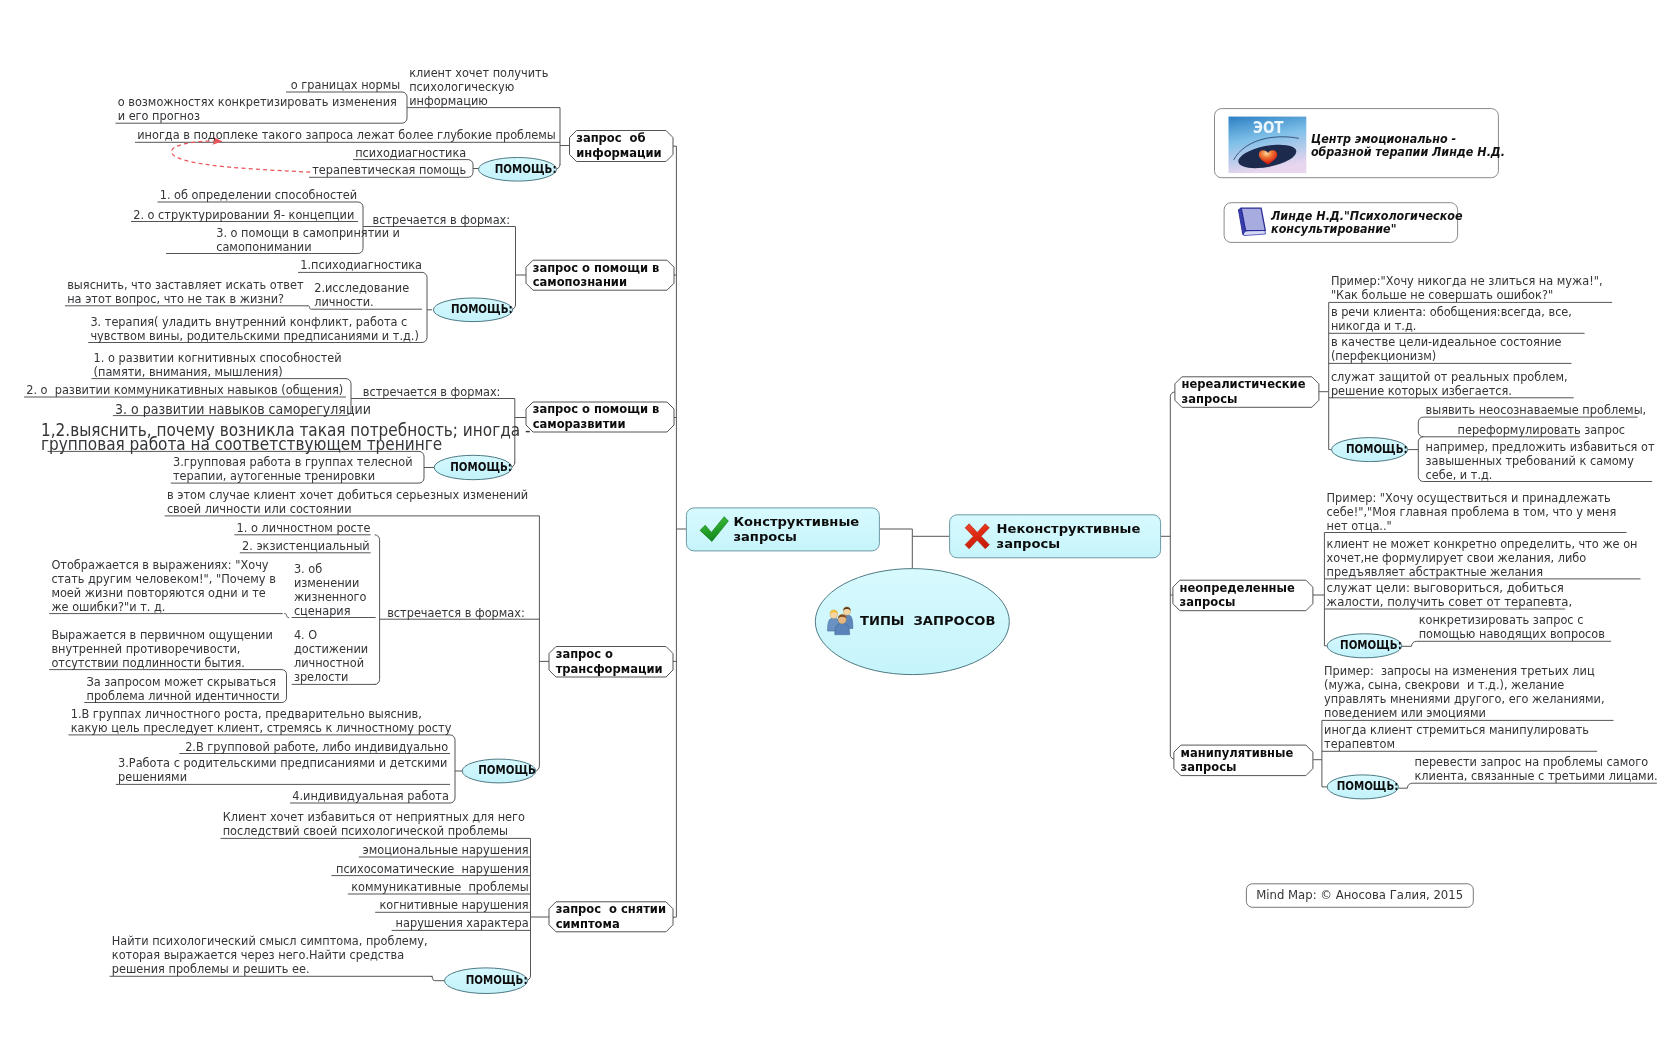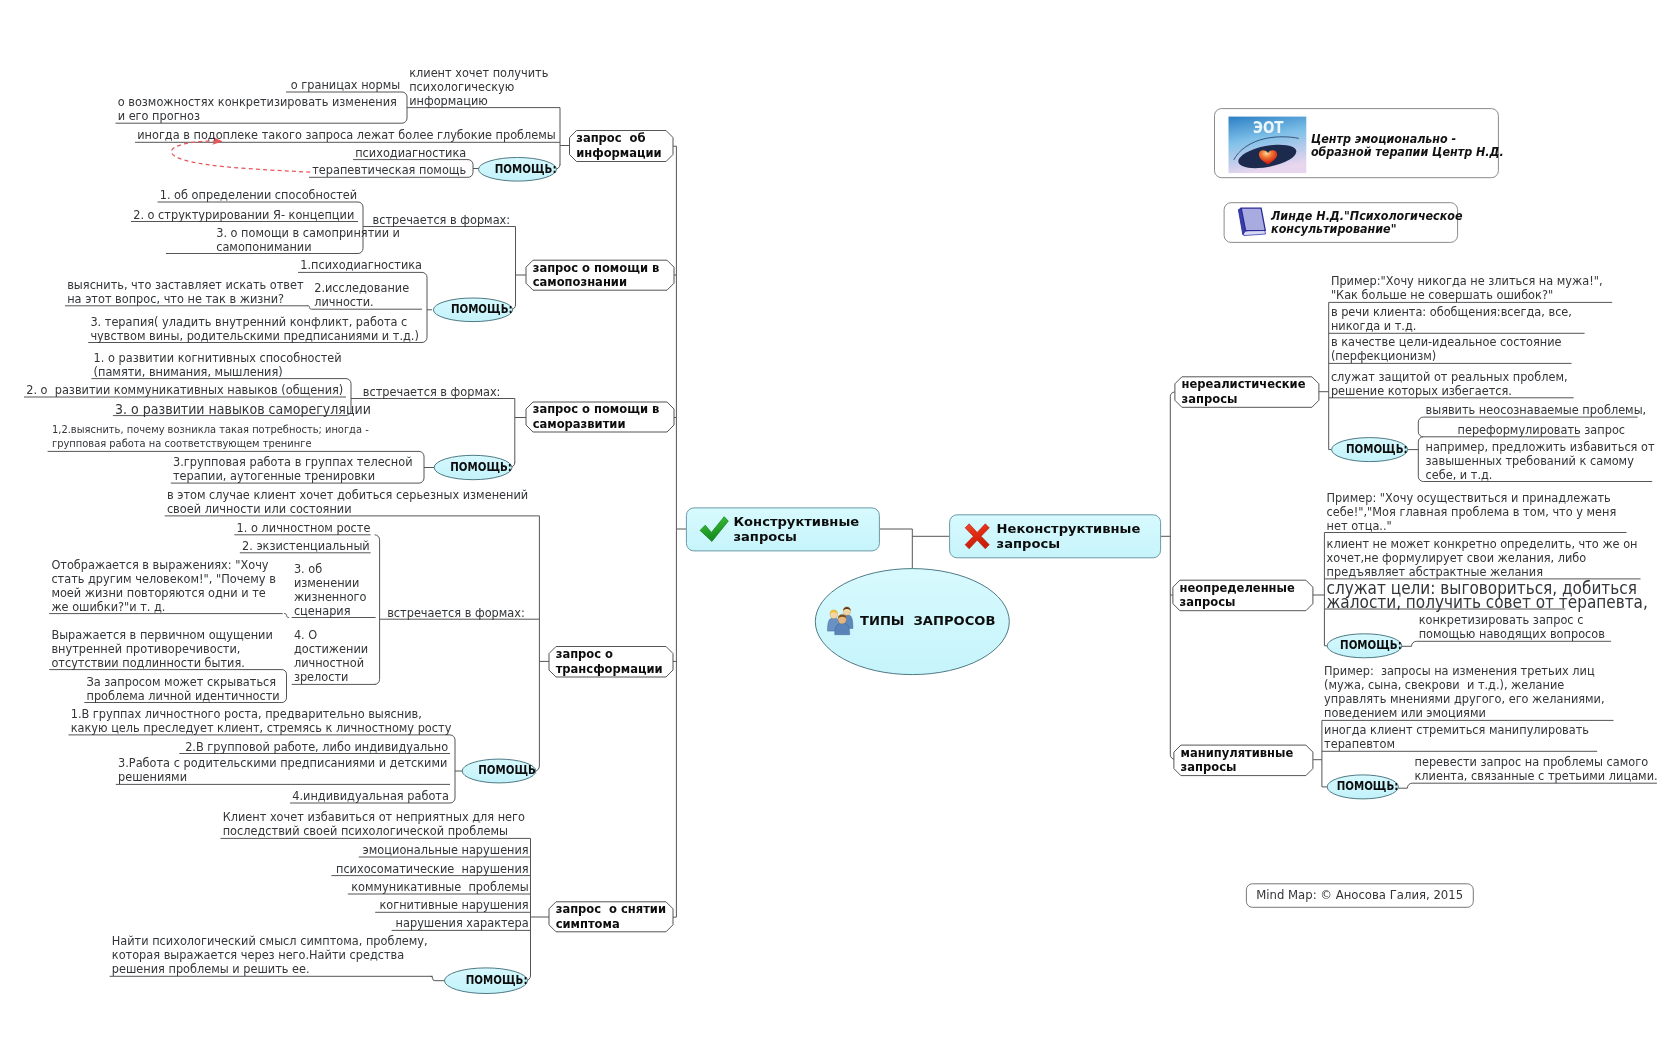--- a/index.html
+++ b/index.html
@@ -253,21 +253,21 @@
 на этот вопрос, что не так в жизни?</div>
       <div class="leaf" style="left: 90.4px; width: 329.8px; top: 314.54px; font-size: 12.6px; line-height: 14px;">3. терапия( уладить внутренний конфликт, работа с
 чувством вины, родительскими предписаниями и т.д.)</div>
       <div class="hlabel" style="left: 433.4px; width: 79.2px; top: 302.2px;">ПОМОЩЬ:</div>
       <div class="bnode" style="left: 532.7px; top: 402.3px; width: 138px;"><div>запрос о помощи в</div><div>саморазвитии</div></div>
       <div class="leaf" style="left: 93.6px; width: 250.6px; top: 350.64px; font-size: 12.6px; line-height: 14px;">1. о развитии когнитивных способностей
 (памяти, внимания, мышления)</div>
       <div class="leaf" style="left: 26.2px; width: 318px; top: 383.04px; font-size: 12.6px; line-height: 14px;">2. о  развитии коммуникативных навыков (общения)</div>
       <div class="leaf r" style="left: 115.1px; width: 229.1px; top: 401.64px; font-size: 14px; line-height: 14px;">3. о развитии навыков саморегуляции</div>
       <div class="leaf" style="left: 362.8px; top: 385.14px; line-height: 14px;">встречается в формах:</div>
-      <div class="leaf" style="left: 52px; width: 367.4px; top: 423.44px; font-size: 11px; line-height: 14px;">1,2.выяснить, почему возникла такая потребность; иногда -
+      <div class="leaf" style="left: 41px; width: 367.4px; top: 423.44px; font-size: 17px; line-height: 14px;">1,2.выяснить, почему возникла такая потребность; иногда -
 групповая работа на соответствующем тренинге</div>
       <div class="leaf" style="left: 173px; width: 244.2px; top: 455.14px; font-size: 12.6px; line-height: 14px;">3.групповая работа в группах телесной
 терапии, аутогенные тренировки</div>
       <div class="hlabel" style="left: 434.2px; width: 77.8px; top: 459.9px;">ПОМОЩЬ:</div>
       <div class="bnode" style="left: 555.7px; top: 647.05px; width: 114px;"><div>запрос о</div><div>трансформации</div></div>
       <div class="leaf" style="left: 166.9px; width: 370.7px; top: 487.94px; font-size: 12.6px; line-height: 14px;">в этом случае клиент хочет добиться серьезных изменений
 своей личности или состоянии</div>
       <div class="leaf r" style="left: 236.6px; width: 132.2px; top: 520.84px; font-size: 12.6px; line-height: 14px;">1. о личностном росте</div>
       <div class="leaf r" style="left: 242px; width: 126.8px; top: 538.84px; font-size: 12.6px; line-height: 14px;">2. экзистенциальный</div>
       <div class="leaf" style="left: 293.9px; width: 79.9px; top: 561.54px; font-size: 12.6px; line-height: 14px;">3. об
@@ -325,33 +325,33 @@
 завышенных требований к самому
 себе, и т.д.</div>
       <div class="hlabel" style="left: 1331.6px; width: 76px; top: 442px;">ПОМОЩЬ:</div>
       <div class="bnode" style="left: 1179.6px; top: 580.75px; width: 130px;"><div>неопределенные</div><div>запросы</div></div>
       <div class="leaf" style="left: 1326.6px; width: 298.1px; top: 490.54px; font-size: 12.6px; line-height: 14px;">Пример: "Хочу осуществиться и принадлежать
 себе!","Моя главная проблема в том, что у меня
 нет отца.."</div>
       <div class="leaf" style="left: 1326.6px; width: 312.1px; top: 536.94px; font-size: 12.6px; line-height: 14px;">клиент не может конкретно определить, что же он
 хочет,не формулирует свои желания, либо
 предъявляет абстрактные желания</div>
-      <div class="leaf" style="left: 1326.6px; width: 236.8px; top: 581.04px; font-size: 17px; line-height: 14px;">служат цели: выговориться, добиться
+      <div class="leaf" style="left: 1326.6px; width: 236.8px; top: 581.04px; font-size: 13px; line-height: 14px;">служат цели: выговориться, добиться
 жалости, получить совет от терапевта,</div>
       <div class="leaf" style="left: 1418.7px; width: 190.6px; top: 613.34px; font-size: 12.6px; line-height: 14px;">конкретизировать запрос с
 помощью наводящих вопросов</div>
       <div class="hlabel" style="left: 1327.2px; width: 74.6px; top: 638.2px;">ПОМОЩЬ:</div>
       <div class="bnode" style="left: 1180.6px; top: 745.65px; width: 129px;"><div>манипулятивные</div><div>запросы</div></div>
       <div class="leaf" style="left: 1324.1px; width: 287.6px; top: 664.44px; font-size: 12.6px; line-height: 14px;">Пример:  запросы на изменения третьих лиц
 (мужа, сына, свекрови  и т.д.), желание
 управлять мнениями другого, его желаниями,
 поведением или эмоциями</div>
       <div class="leaf" style="left: 1324.1px; width: 271.3px; top: 723.34px; font-size: 12.6px; line-height: 14px;">иногда клиент стремиться манипулировать
 терапевтом</div>
       <div class="leaf" style="left: 1414.5px; width: 240.6px; top: 755.24px; font-size: 12.6px; line-height: 14px;">перевести запрос на проблемы самого
 клиента, связанные с третьими лицами.</div>
       <div class="hlabel" style="left: 1327.2px; width: 71.2px; top: 779.3px;">ПОМОЩЬ:</div>
       <div style="position: absolute; left: 1243.3px; top: 120.5px; width: 50px; text-align: center; font-size: 15px; font-weight: bold; color: rgb(236, 246, 253); font-family: &quot;DejaVu Sans&quot;, sans-serif; font-stretch: condensed; line-height: 15px;">ЭОТ</div>
-      <div class="logotxt" style="left: 1310.9px; top: 131.5px;"><div>Центр эмоционально -</div><div>образной терапии Центр Н.Д.</div></div>
+      <div class="logotxt" style="left: 1310.9px; top: 131.5px;"><div>Центр эмоционально -</div><div>образной терапии Линде Н.Д.</div></div>
       <div class="logotxt" style="left: 1271.1px; top: 208.5px;"><div>Линде Н.Д."Психологическое</div><div>консультирование"</div></div>
       <div class="leaf" style="left: 1256.2px; top: 887.6px; font-size: 12.97px;">Mind Map: © Аносова Галия, 2015</div>
     </div>
 </div>
 
 </body></html>

